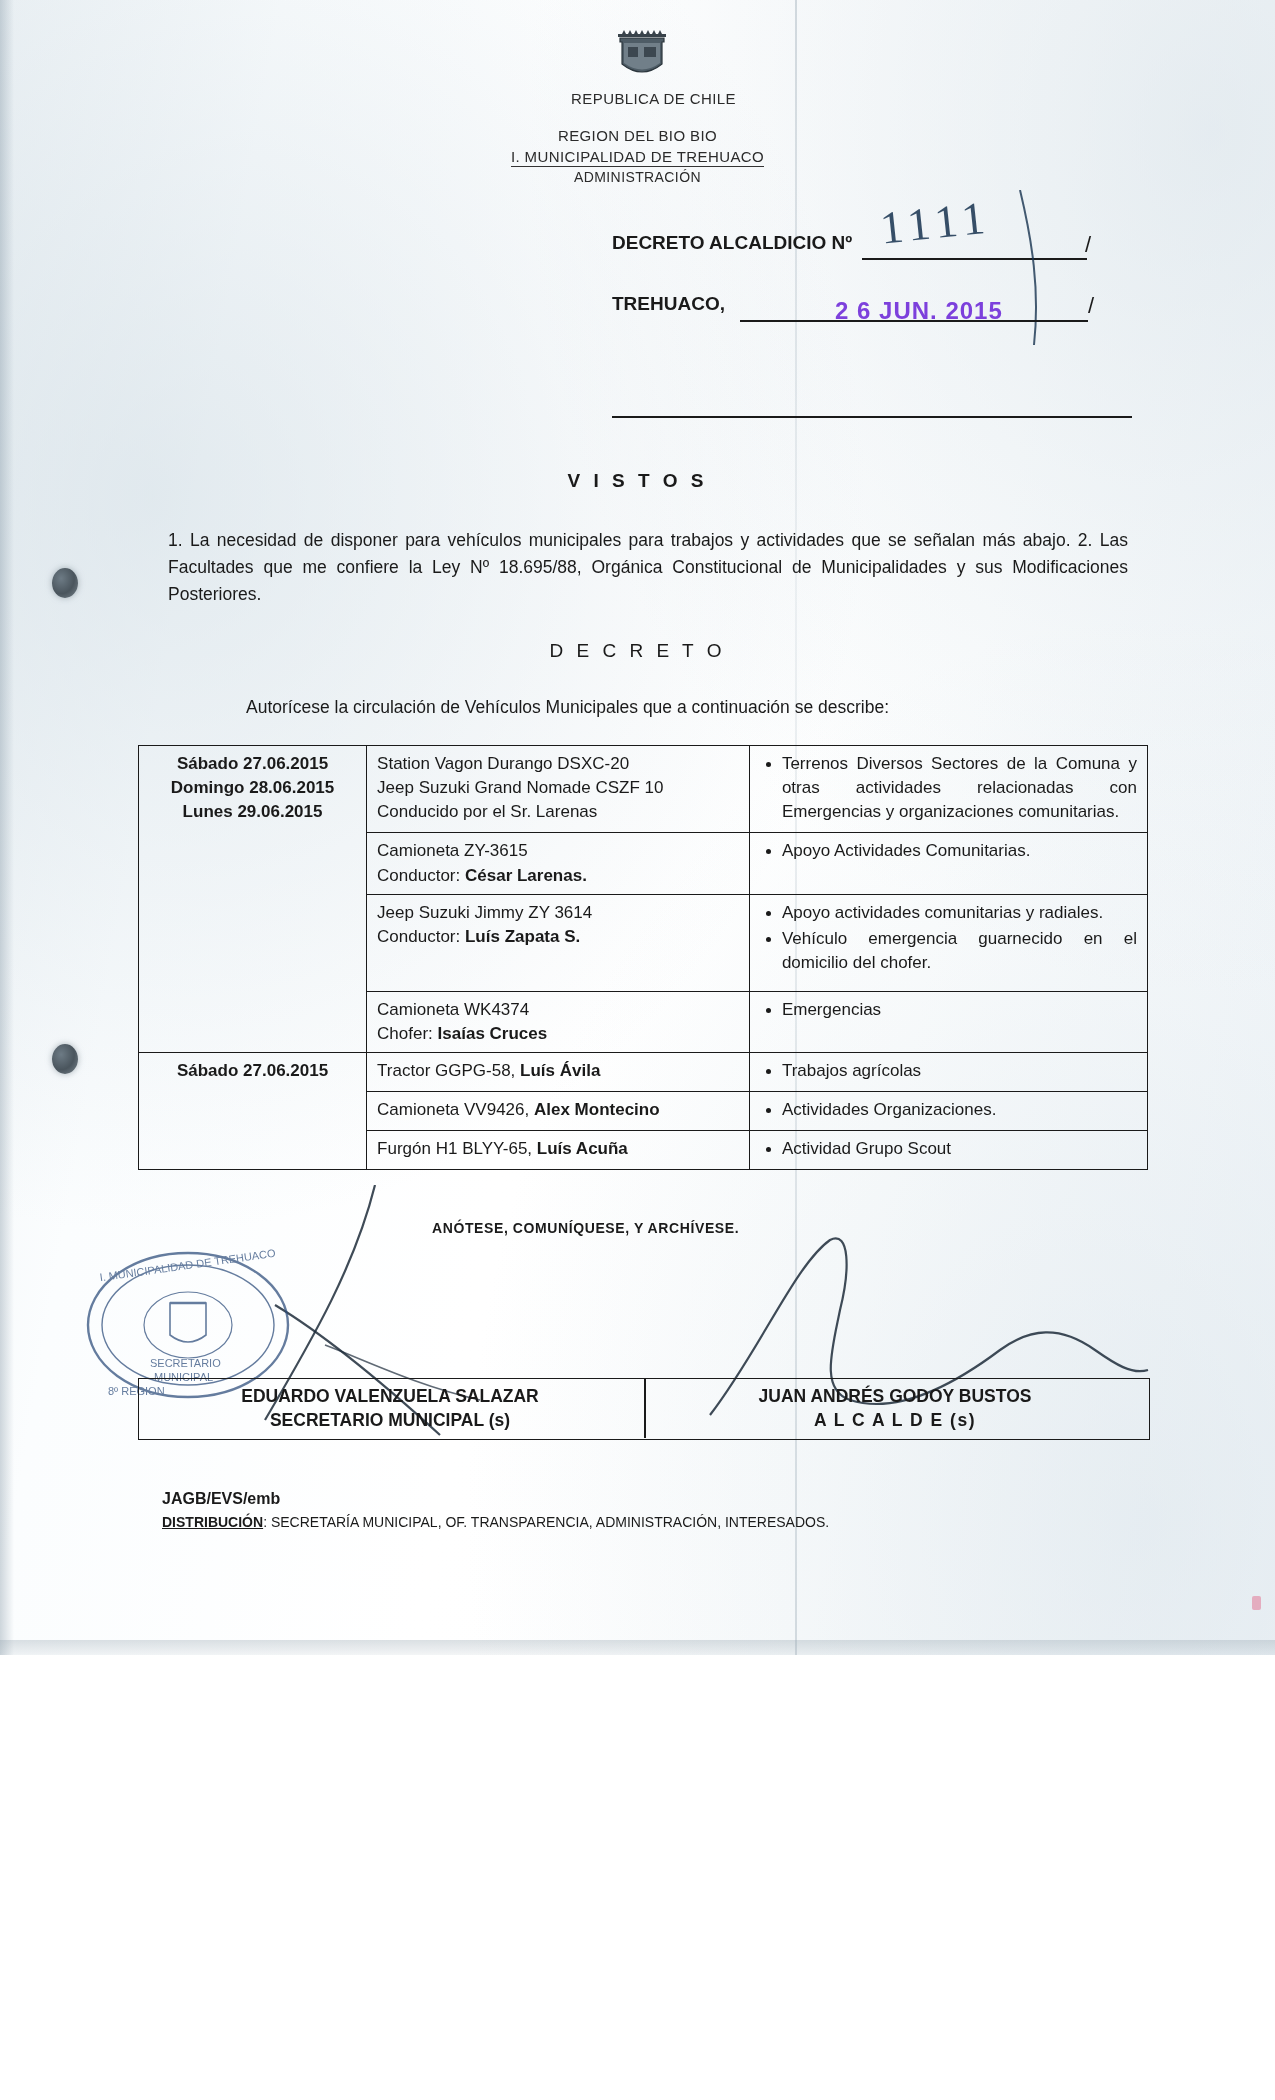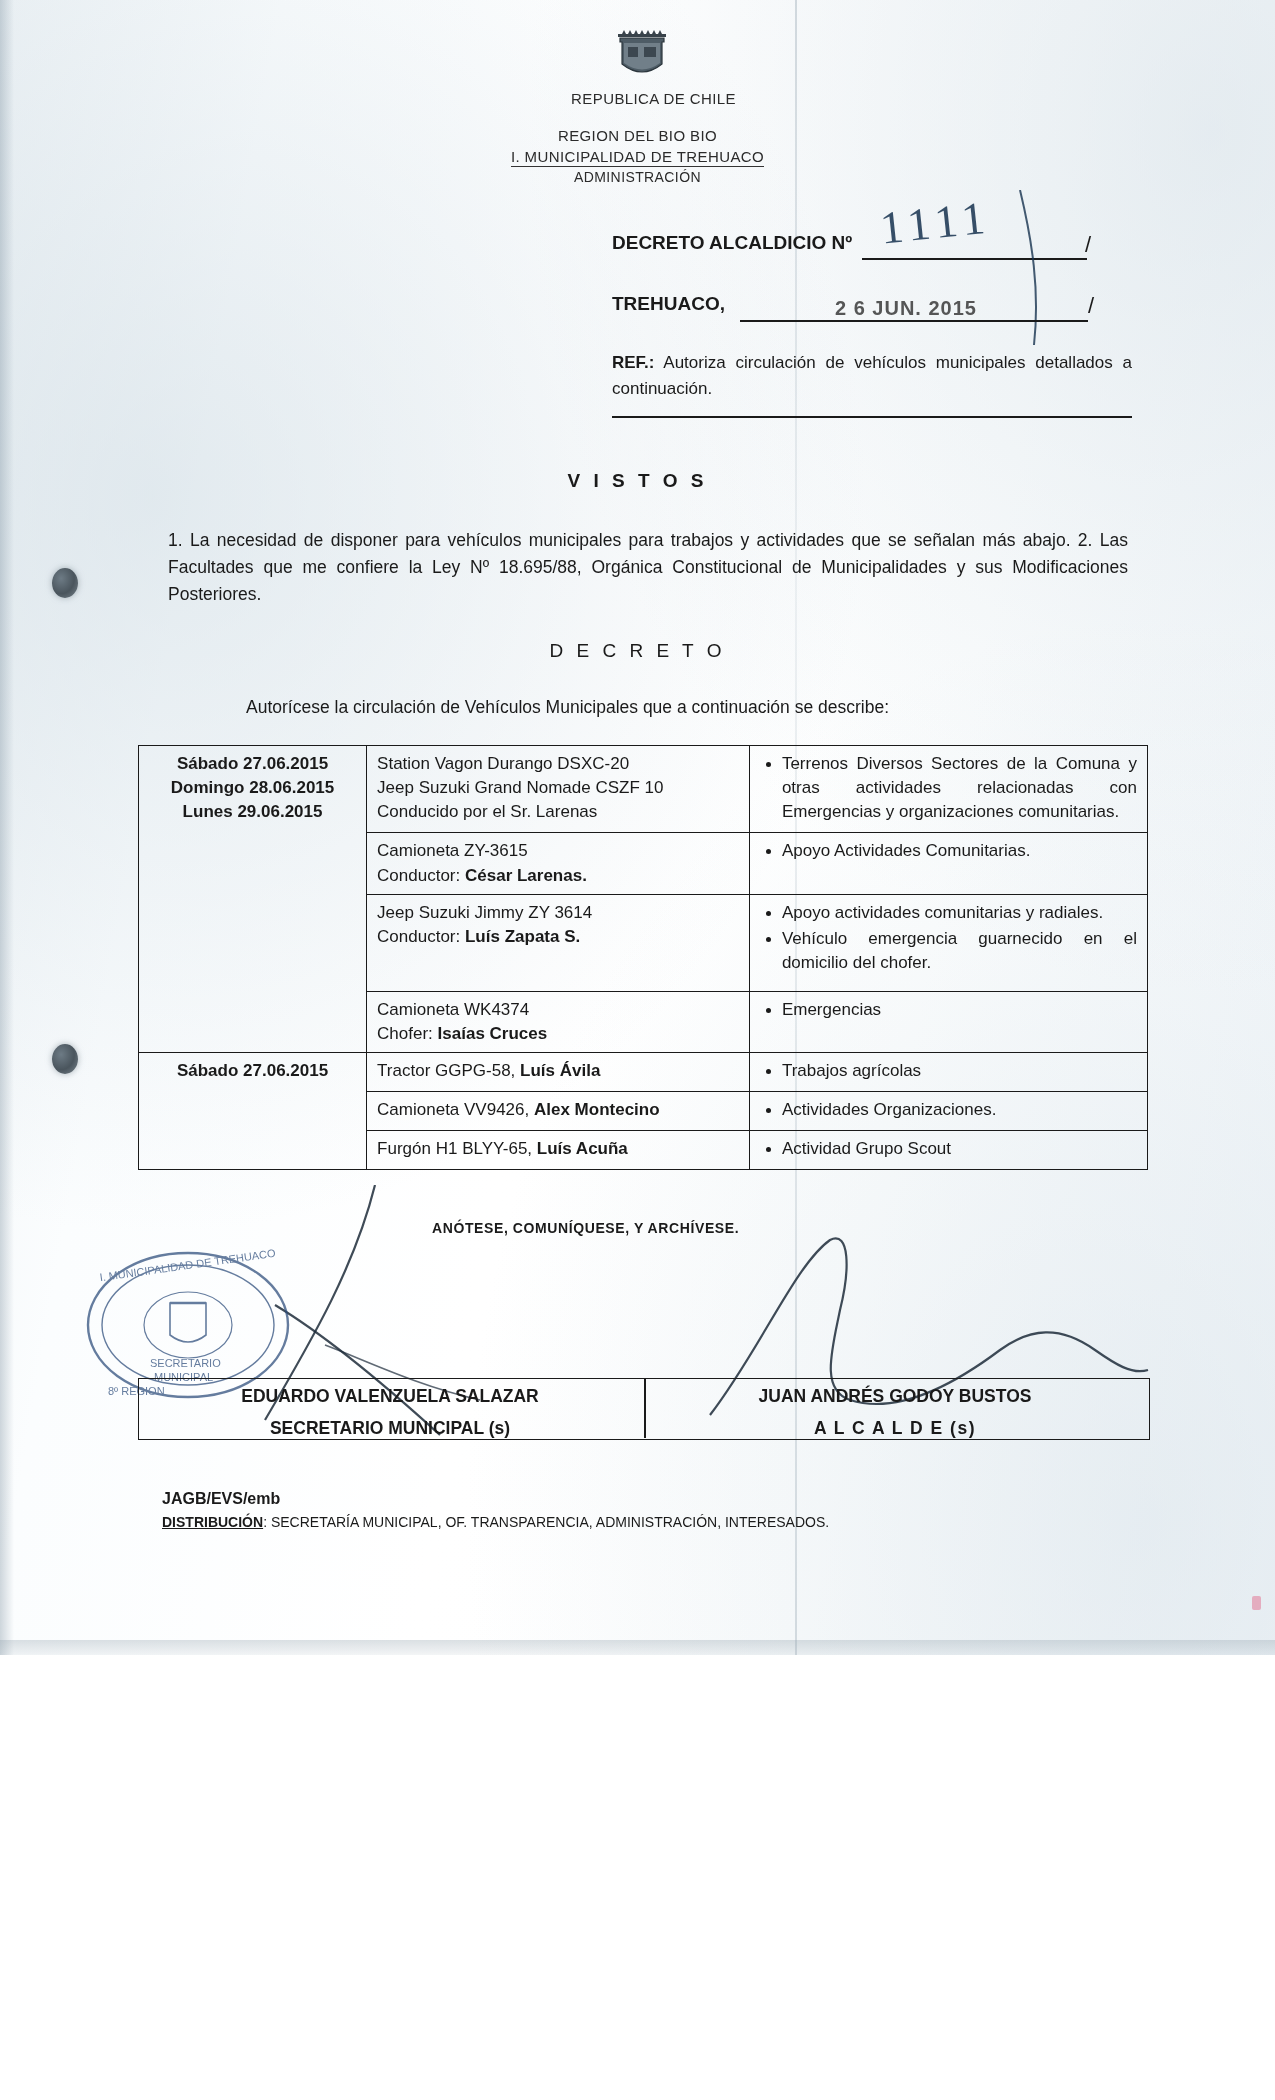--- a/index.html
+++ b/index.html
@@ -134,23 +134,23 @@
   .trehuaco-slash {
     position: absolute;
     left: 1088px; top: 293px;
     font-size: 22px;
   }
   .stamp-date {
     position: absolute;
     left: 835px; top: 297px;
     font-family: "Liberation Sans", sans-serif;
     font-weight: bold;
-    font-size: 20px;
+    font-size: 24px;
     letter-spacing: 1px;
-    color: #404040;
+    color: #6d28d9;
     opacity: 0.88;
   }
   .hand-stroke {
     position: absolute;
     pointer-events: none;
   }
   .ref {
     position: absolute;
     left: 612px; top: 350px;
     width: 520px;
@@ -254,21 +254,20 @@
     position: absolute;
     font-size: 17.5px;
     font-weight: bold;
     text-align: center;
   }
   .sig-role {
     position: absolute;
     font-size: 17.5px;
     font-weight: bold;
     text-align: center;
-    margin-top: 8px;
   }
   .sig1-name { left: 150px; top: 1386px; width: 480px; }
   .sig1-role { left: 150px; top: 1410px; width: 480px; }
   .sig2-name { left: 660px; top: 1386px; width: 470px; }
   .sig2-role { left: 660px; top: 1410px; width: 470px; letter-spacing: 1.5px; }
 
   .stamp {
     position: absolute;
     border-radius: 50%;
     opacity: 0.72;
@@ -341,24 +340,20 @@
 
   <svg class="hand-stroke" style="left:960px; top:190px;" width="150" height="160">
     <path d="M60 0 C72 50, 80 100, 74 155" stroke="#16324f" stroke-width="2" fill="none" opacity="0.8"></path>
   </svg>
 
   <div class="trehuaco-line">TREHUACO,</div>
   <div class="trehuaco-rule"></div>
   <div class="stamp-date">2 6 JUN. 2015</div>
   <div class="trehuaco-slash">/</div>
 
-  <div class="ref">
-    <b>REF.:</b>
-    <span>Autoriza circulación de vehículos municipales detallados a continuación.</span>
-  </div>
   <div class="ref-rule"></div>
 
   <div class="vistos">V I S T O S</div>
   <div class="body-text">1. La necesidad de disponer para vehículos municipales para trabajos y actividades que se señalan más abajo. 2. Las   Facultades que me confiere la Ley Nº 18.695/88, Orgánica Constitucional de Municipalidades y sus Modificaciones Posteriores.</div>
   <div class="decreto-word">D E C R E T O</div>
   <div class="autorizese">Autorícese la circulación de Vehículos Municipales que a continuación se describe:</div>
 
   <table class="vehicles">
     <tbody>
       <tr>

